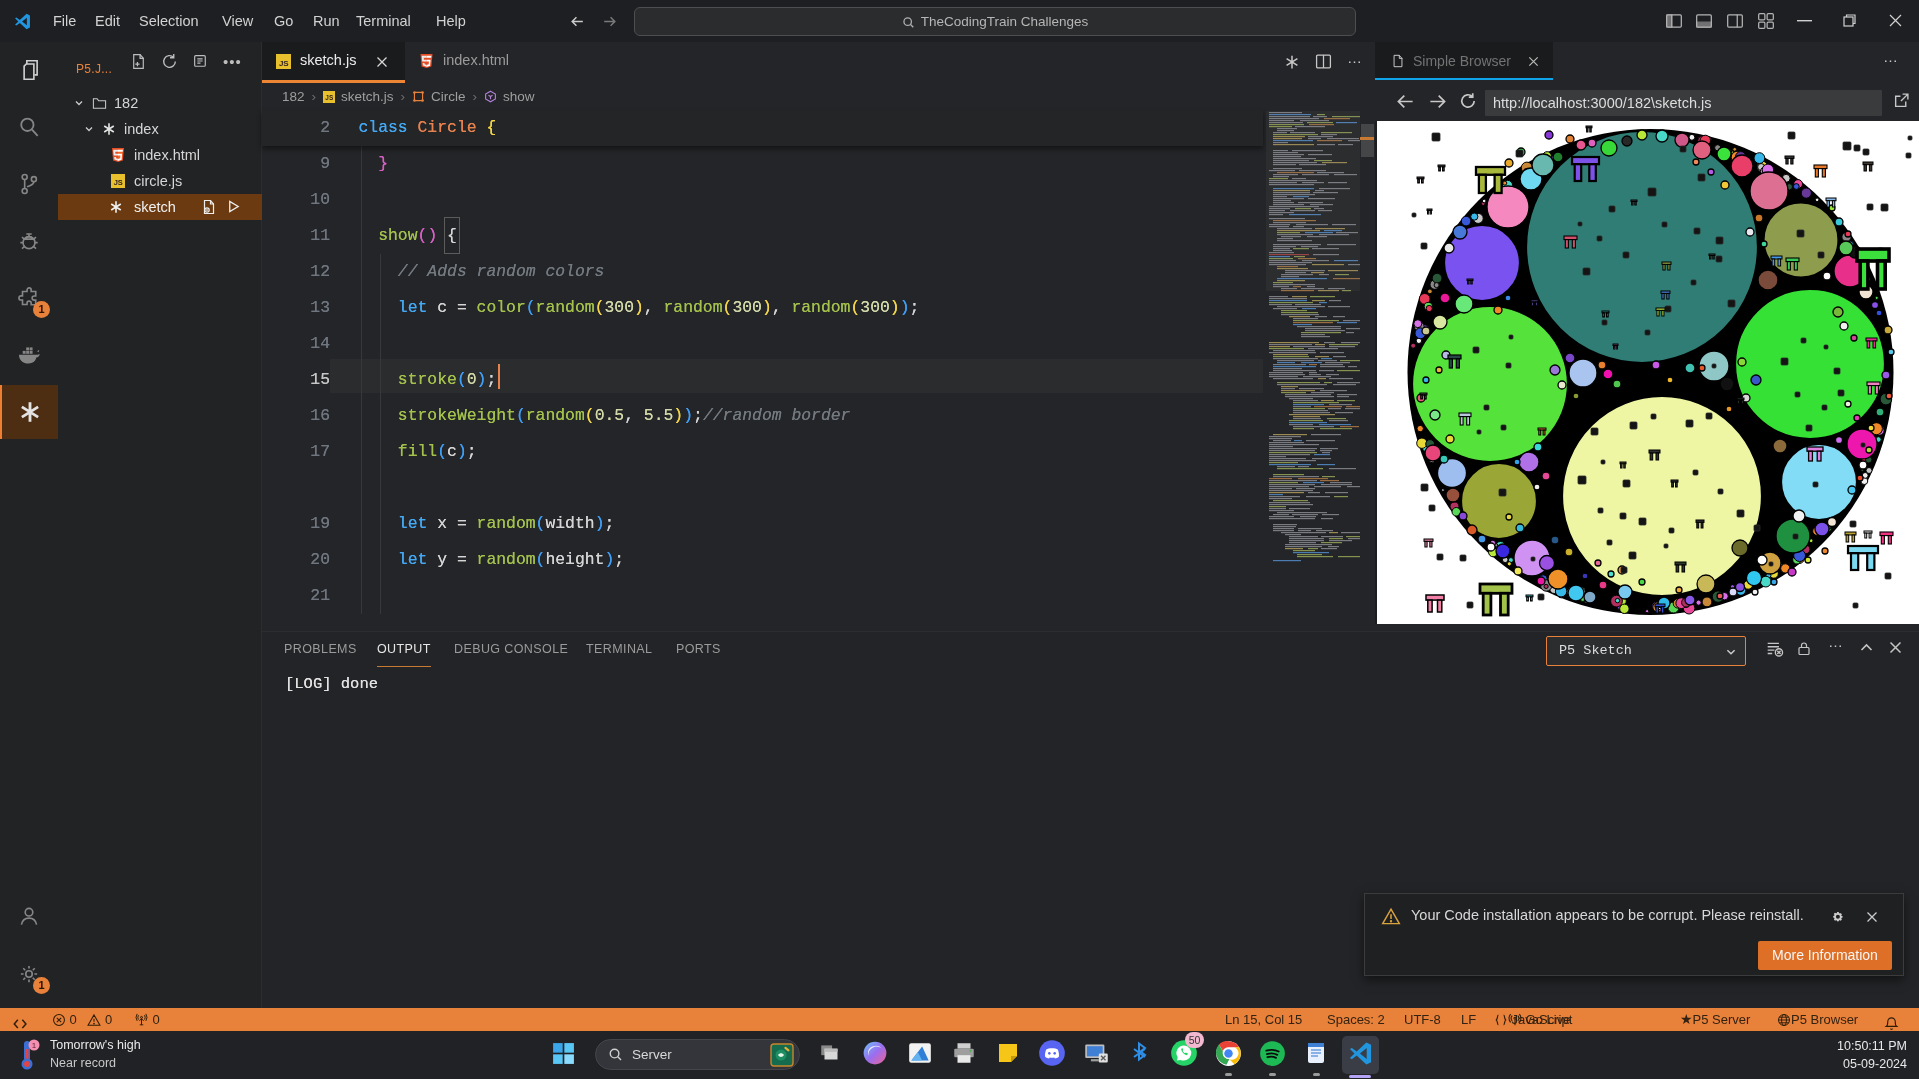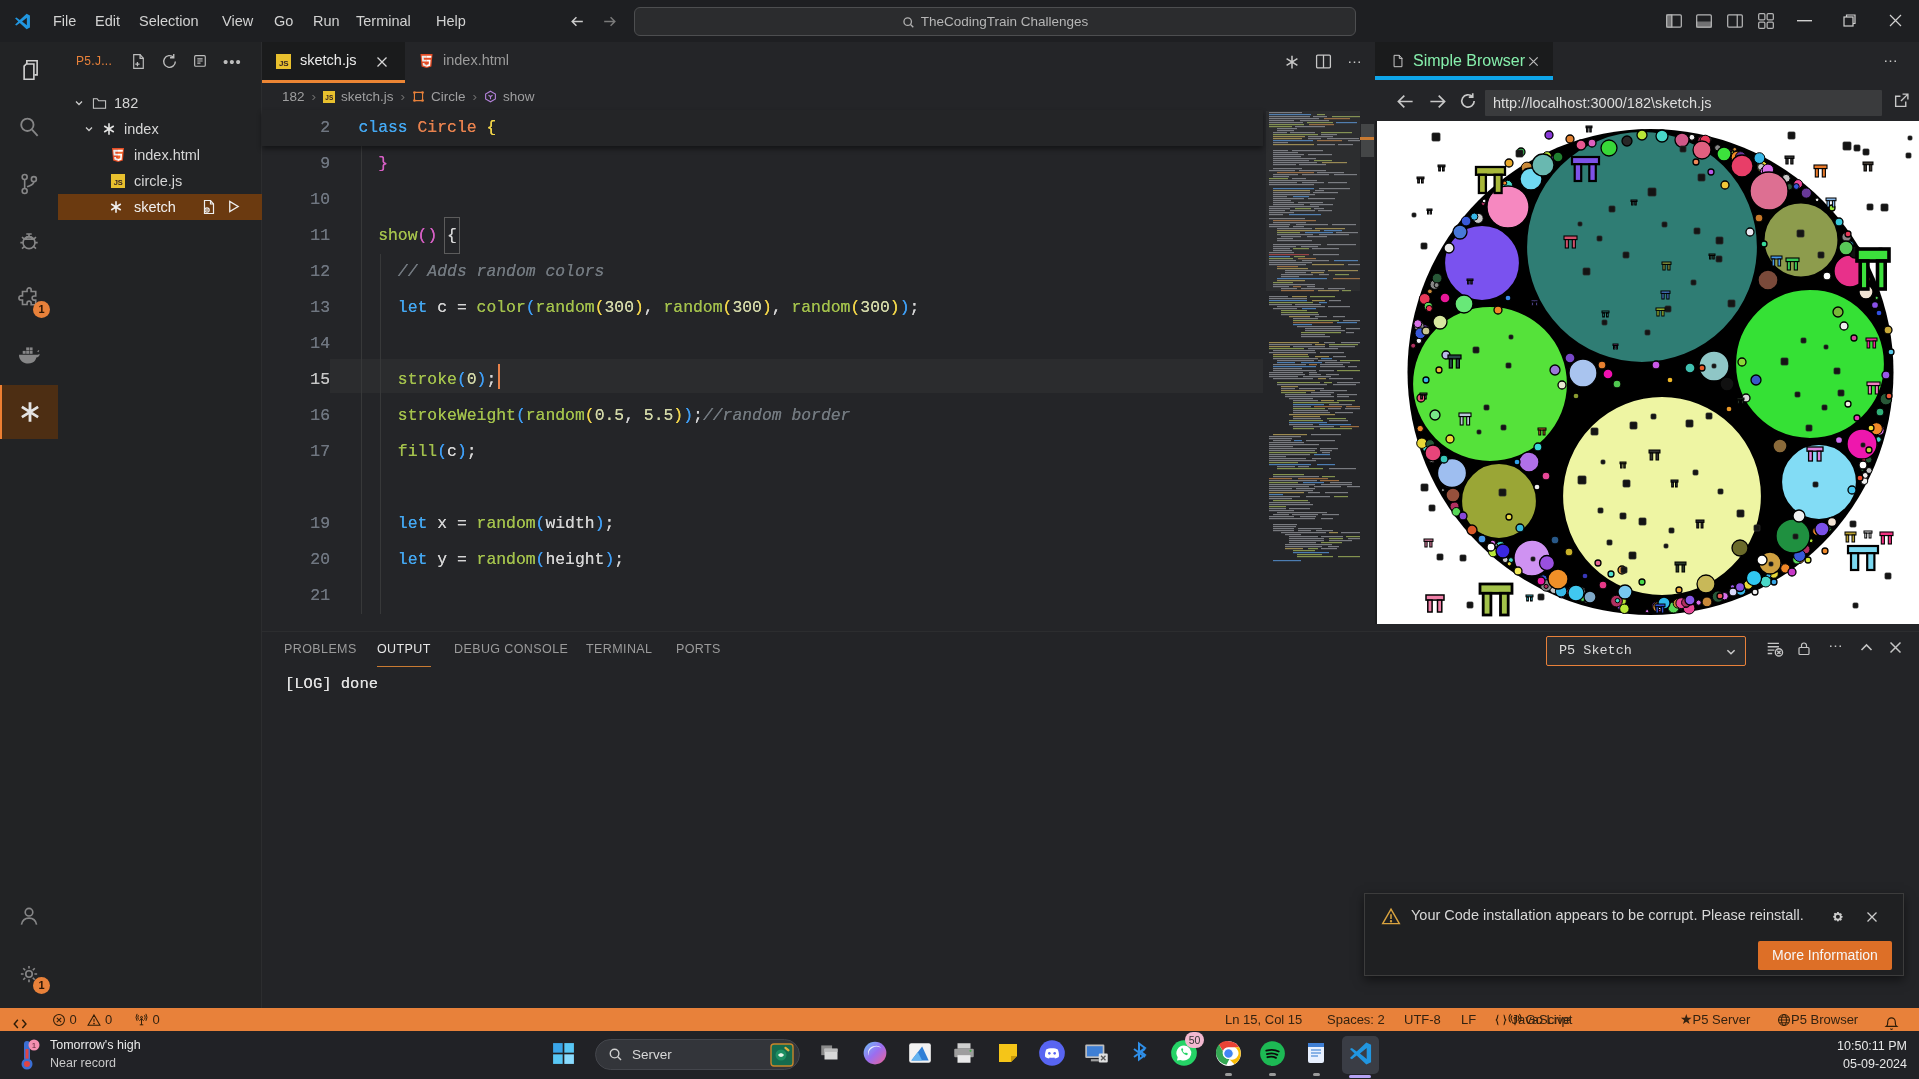--- a/index.html
+++ b/index.html
@@ -16,21 +16,21 @@
 
 
 #activitybar { left:0; top:42px; width:58px; height:966px; background:#222325; }
 .act-item { position:absolute; left:0; width:58px; height:54px; display:flex; align-items:center; justify-content:center; color:#868687; }
 .act-item svg { width:26px; height:26px; }
 .act-item.active { background:#4d2e13; color:#e3e3e3; border-left:2px solid #ee7f32; }
 .badge { position:absolute; right:8px; bottom:7px; min-width:17px; height:17px; background:#e8813a; border-radius:9px; color:#2a1505; font-size:11px; font-weight:bold; text-align:center; line-height:17px; }
 
 
 #sidebar { left:58px; top:42px; width:204px; height:966px; background:#222325; border-right:1px solid #2c2d2f; }
-#sb-head { position:absolute; left:18px; top:12px; font-size:12px; color:#e8813a; letter-spacing:.3px; }
+#sb-head { position:absolute; left:18px; top:20px; font-size:12px; color:#e8813a; letter-spacing:.3px; }
 .sb-hico { position:absolute; top:11px; color:#bdbdbd; }
 .tree-row { position:absolute; left:0; width:204px; height:26px; line-height:26px; color:#d6d6d6; font-size:14.5px; }
 .tree-row .lbl { position:absolute; top:0; }
 .chev { position:absolute; top:8px; width:10px; height:10px; }
 
 
 #editor { left:262px; top:42px; width:1113px; height:589px; background:#242528; }
 #tabsrow { position:absolute; left:0; top:0; width:1113px; height:41px; background:#242528; }
 .tab { position:absolute; top:0; height:41px; font-size:14.5px; }
 .tab .ticon { position:absolute; left:14px; top:12px; }
@@ -65,21 +65,21 @@
 #panel { left:262px; top:631px; width:1657px; height:377px; background:#232427; border-top:1px solid #2c2d2f; }
 .ptab { position:absolute; top:0; height:35px; line-height:35px; font-size:12.5px; letter-spacing:.4px; color:#9b9b9b; }
 .ptab.active { color:#e7e7e7; border-bottom:1px solid #c87a32; }
 #plog { position:absolute; left:23px; top:43px; font-family:"Liberation Mono",monospace; font-size:15.5px; color:#e2e2e2; text-shadow:0 0 0.6px currentColor; }
 #pselect { position:absolute; left:1284px; top:4px; width:200px; height:30px; background:#2c2d2f; border:1px solid #e8813a; border-radius:2px; color:#dddddd; font-size:13.5px; line-height:28px; padding-left:12px;font-family:Liberation Mono, monospace; }
 .picon { position:absolute; top:8px; color:#c5c5c5; }
 
 
 #browser { left:1375px; top:42px; width:544px; height:589px; background:#242528; }
 #brtabs { position:absolute; left:0; top:0; width:544px; height:38px; background:#242528; }
-#brtab1 { position:absolute; left:0; top:0; width:178px; height:38px; background:#1a1b1c; color:#86efac; font-size:16px; line-height:38px; border-bottom:4px solid #0ea5e9; }
+#brtab1 { position:absolute; left:0; top:0; width:178px; height:38px; background:#1a1b1c; color:#737373; font-size:14px; line-height:38px; border-bottom:2px solid #0ea5e9; }
 #brnav { position:absolute; left:0; top:38px; width:544px; height:41px; background:#242528; }
 #brurl { position:absolute; left:110px; top:10px; width:397px; height:26px; background:#3a3b3d; color:#dddddd; font-size:14.5px; line-height:26px; padding-left:8px; border-radius:1px; }
 .bnico { position:absolute; top:12px; color:#c8c8c8; }
 #brcontent { position:absolute; left:0; top:79px; width:544px; height:503px; background:#ffffff; border-left:2px solid #1c1d1f; }
 
 
 #toast { left:1364px; top:893px; width:540px; height:83px; background:#1f2022; border:1px solid #3c3c3c; box-shadow:0 4px 10px rgba(0,0,0,.5); z-index:40; }
 #toast .msg { position:absolute; left:46px; top:13px; font-size:14.5px; color:#d8d8d8; }
 #toast-btn { position:absolute; right:11px; bottom:5px; width:134px; height:29px; background:#dd6f27; color:#f6f6f6; font-size:14px; text-align:center; line-height:29px; border-radius:2px; }
 

